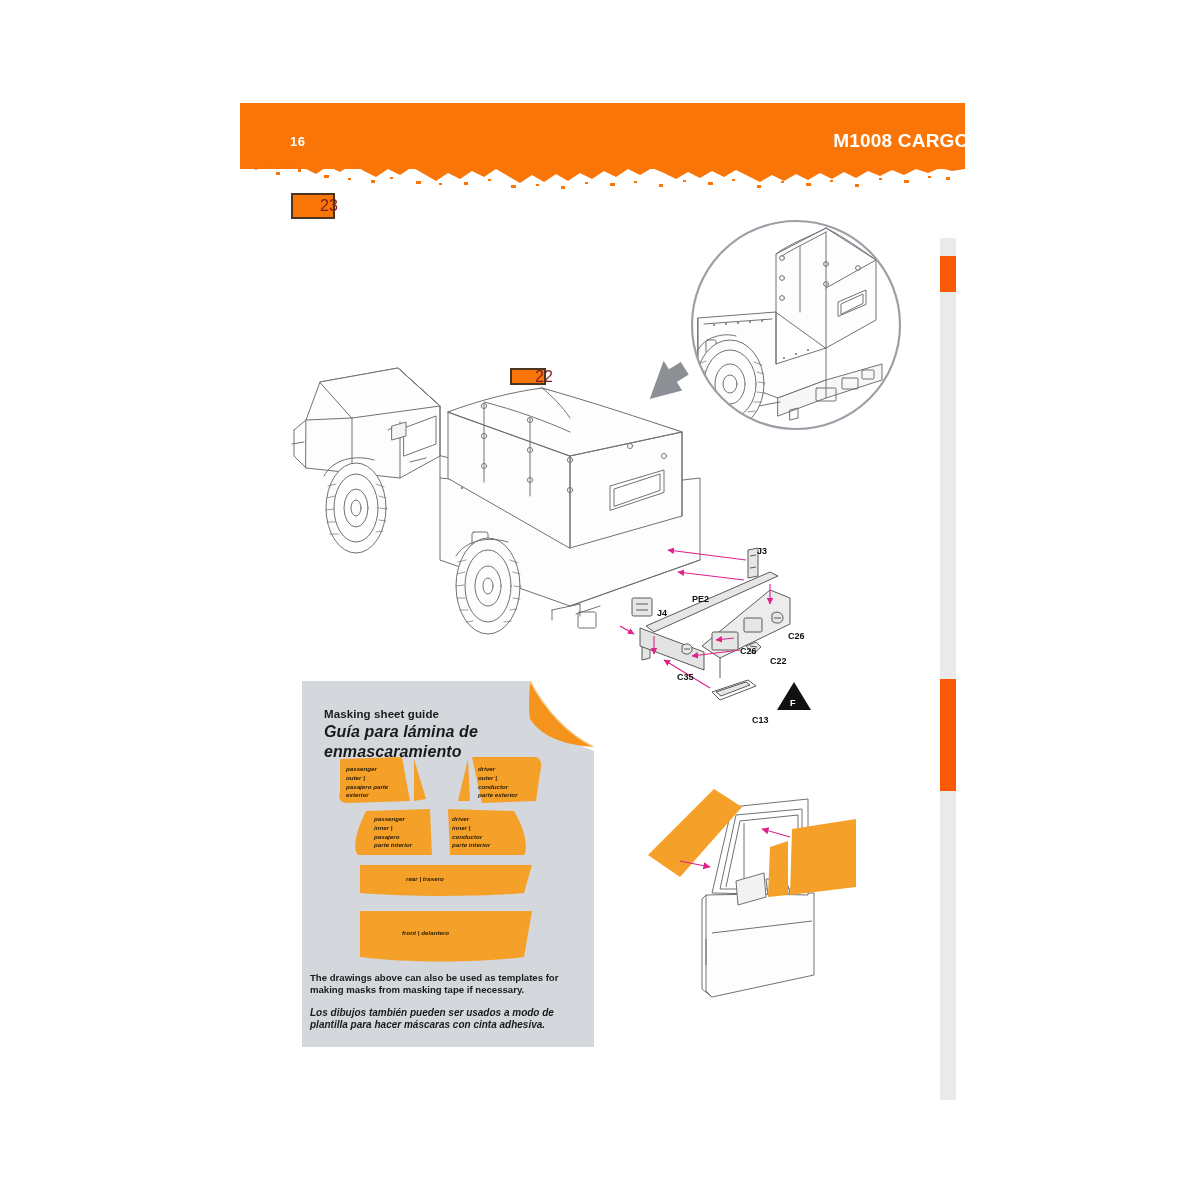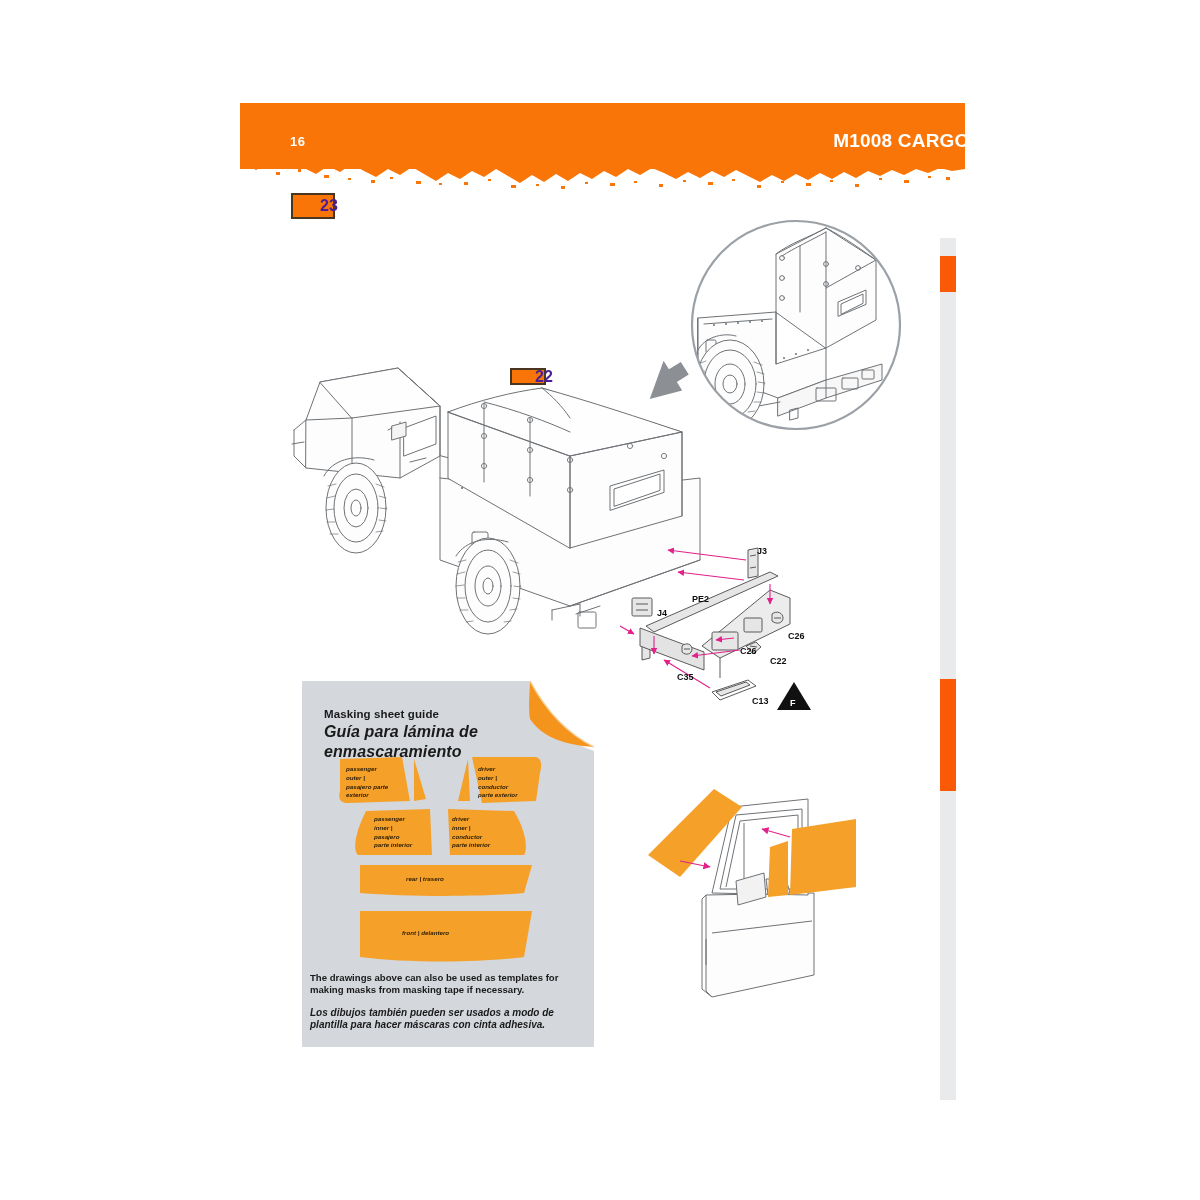--- a/index.html
+++ b/index.html
@@ -44,22 +44,22 @@
     font-weight: bold;
     letter-spacing: 0.2px;
   }
   #header-title .thin { font-weight: normal; }
 
   
   .step-badge {
     position: absolute;
     background: var(--orange, #F97508);
     border: 2px solid #4a3520;
-    color: #4c1d95;
-    font-weight: bold;
+    color: #7f1d1d;
+    font-weight: normal;
     text-align: center;
     line-height: 1;
     display: flex; align-items: center; justify-content: center; padding-left: 32px;
   }
   #step-23 { left: 291px; top: 193px; width: 44px; height: 26px; font-size: 16px; }
   #step-22 { left: 510px; top: 368px; width: 28px; height: 17px; font-size: 16px; }
 
   
   #edge-bar {
     position: absolute;
@@ -475,21 +475,21 @@
     </svg>
   </div>
 
   <div class="part-label" style="left:757px; top:546px;">J3</div>
   <div class="part-label" style="left:657px; top:608px;text-align:right;">J4</div>
   <div class="part-label" style="left:692px; top:594px;">PE2</div>
   <div class="part-label" style="left:788px; top:631px;">C26</div>
   <div class="part-label" style="left:740px; top:646px;">C26</div>
   <div class="part-label" style="left:770px; top:656px;">C22</div>
   <div class="part-label" style="left:667px; top:672px;margin-left:10px;">C35</div>
-  <div class="part-label" style="left:752px; top:696px;">C13</div>
+  <div class="part-label" style="left:752px; top:715px;">C13</div>
 
   <div style="position:absolute; left:776px; top:680px;">
     <svg width="36" height="32" viewBox="0 0 36 32">
       <path d="M18,2 L35,30 L1,30 Z" fill="#111111"></path>
       <circle cx="18" cy="23" r="6" fill="#111111"></circle>
     </svg>
   </div>
   <div class="tri-f" style="left:790px; top:698px;">F</div>
 
   <div id="mask-panel">

